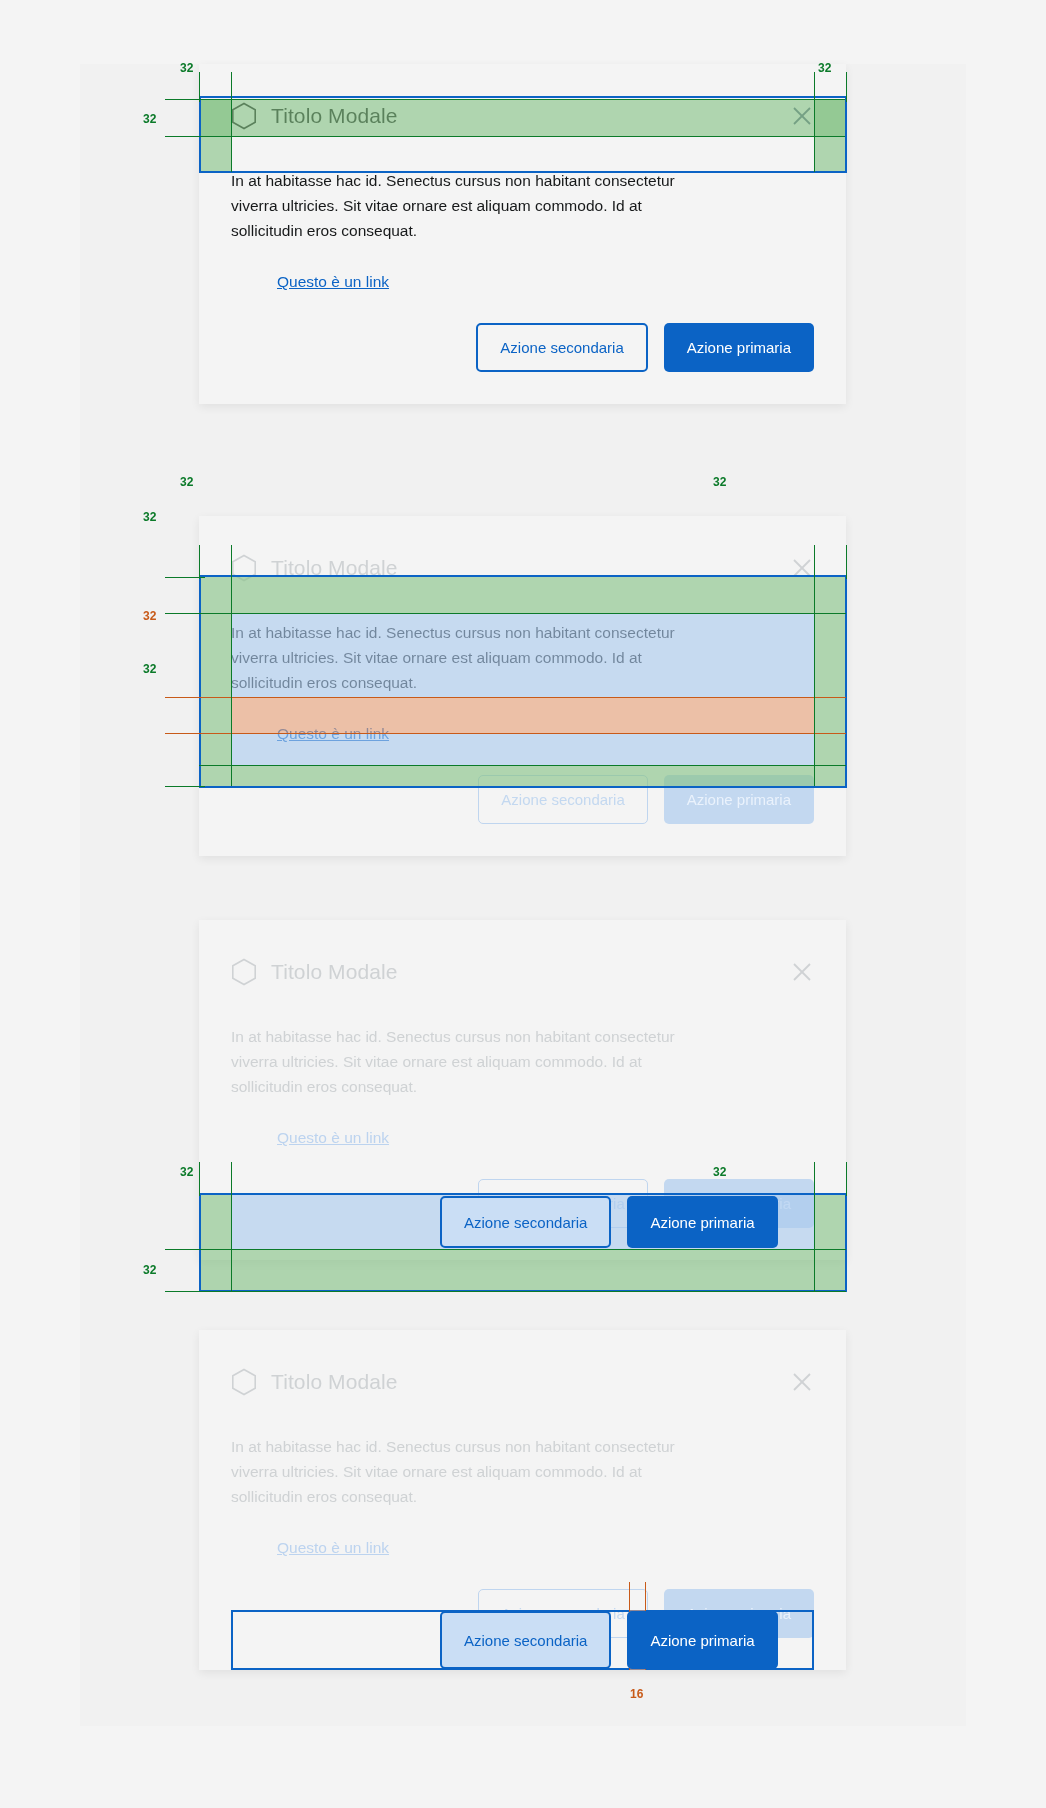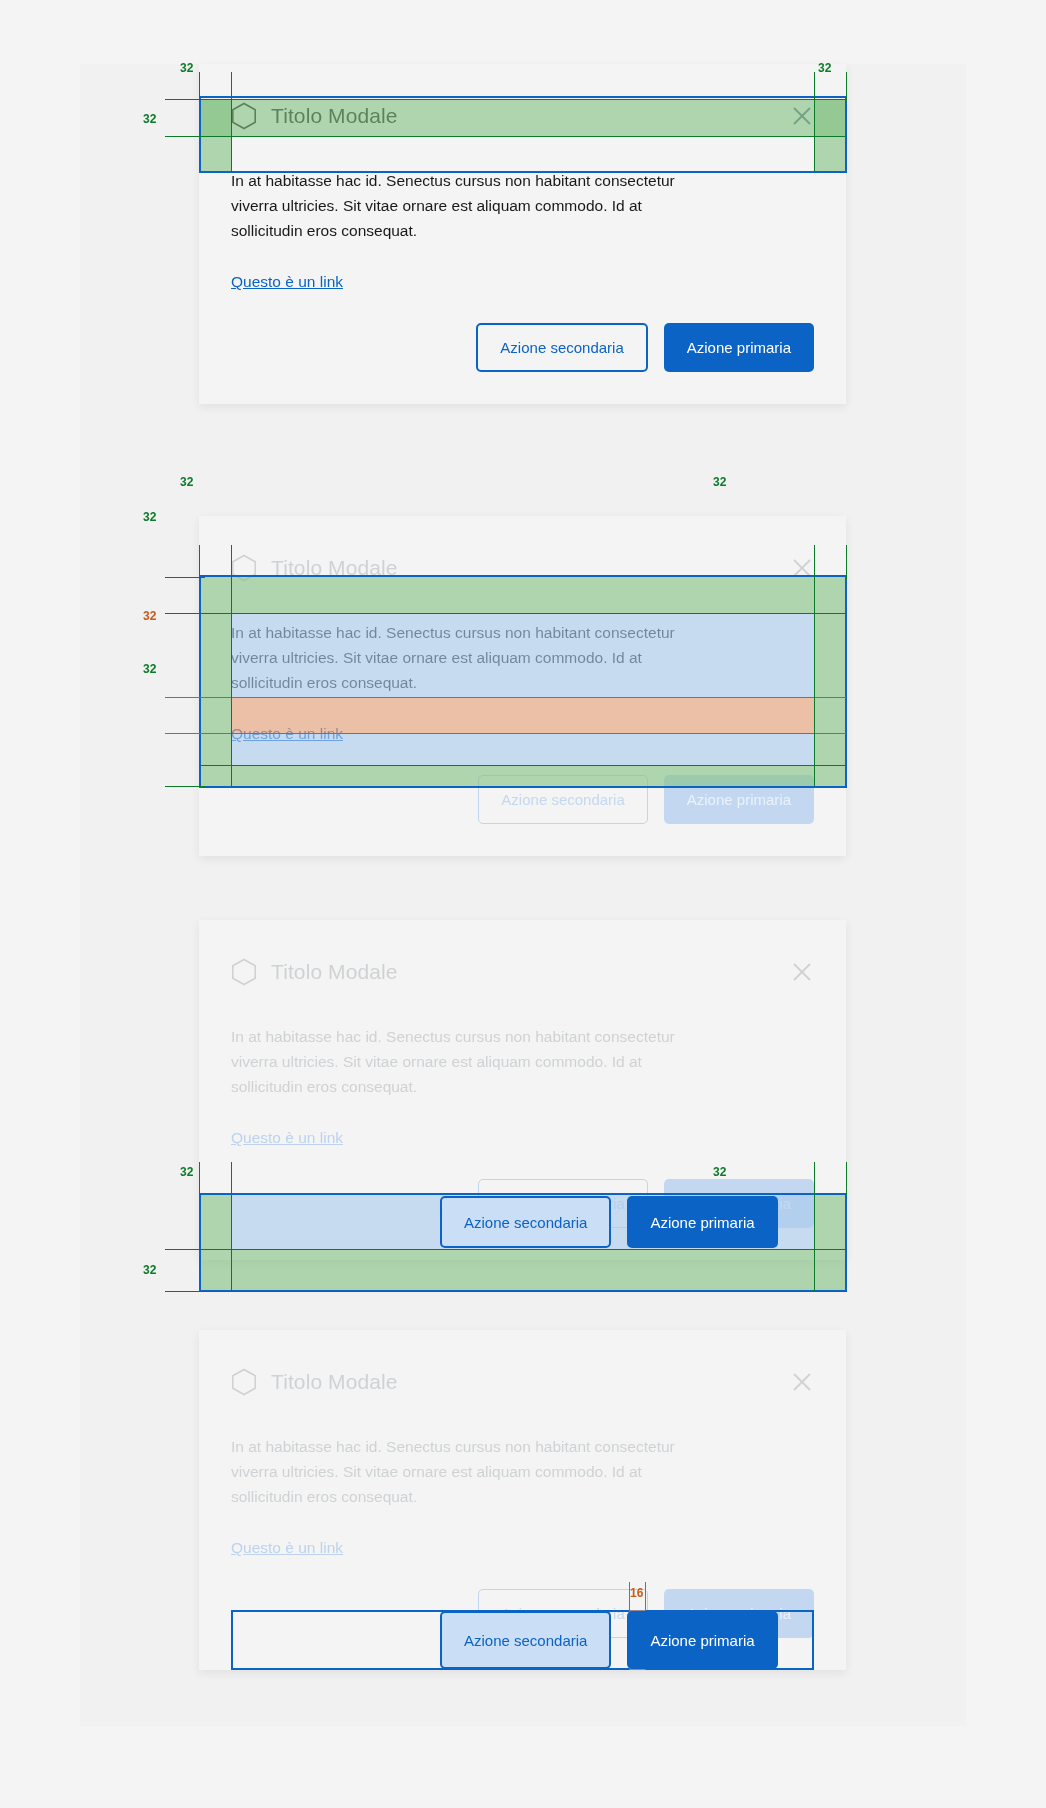--- a/index.html
+++ b/index.html
@@ -52,20 +52,21 @@
     font-size:15.5px;
     line-height:1.62;
     max-width:480px;
   }
   .modal-link{
     display:inline-block;
     margin-top:30px;
     font-size:15.5px;
     text-decoration:underline;
     cursor:pointer;
+    margin-left:46px;
   }
 
   .modal-footer{
     margin-top:32px;
     display:flex;
     justify-content:flex-end;
     align-items:center;
     gap:16px;
   }
   .btn{
@@ -338,19 +339,19 @@
 <div class="ann">
 
   <div class="ann blue-line hline" style="left:231px; top:1610px; width:583px; height:2px;"></div>
   <div class="ann blue-line hline" style="left:231px; top:1668px; width:583px; height:2px;"></div>
   <div class="ann blue-line vline" style="left:231px; top:1610px; height:60px; width:2px;"></div>
   <div class="ann blue-line vline" style="left:812px; top:1610px; height:60px; width:2px;"></div>
 
   <div class="ann orange-fill" style="left:629px; top:1610px; width:16px; height:60px;"></div>
   <div class="ann orange-line vline" style="left:629px; top:1582px; height:88px;"></div>
   <div class="ann orange-line vline" style="left:645px; top:1582px; height:88px;"></div>
-  <div class="lbl lbl-orange" style="left:630px; top:1539px;margin-top:48px;">16</div>
+  <div class="lbl lbl-orange" style="left:630px; top:1640px;margin-top:48px;">16</div>
 </div>
 
 <div class="ann" style="left:440px; top:1611px; display:flex; gap:16px;">
   <button class="btn" style="color:#0b63c5; border:2px solid #0b63c5; background:#cadef5; height:58px; pointer-events:auto;">Azione secondaria</button>
   <button class="btn" style="color:#ffffff; background:#0b63c5; height:58px; pointer-events:auto;">Azione primaria</button>
 </div>
 
 </body></html>

